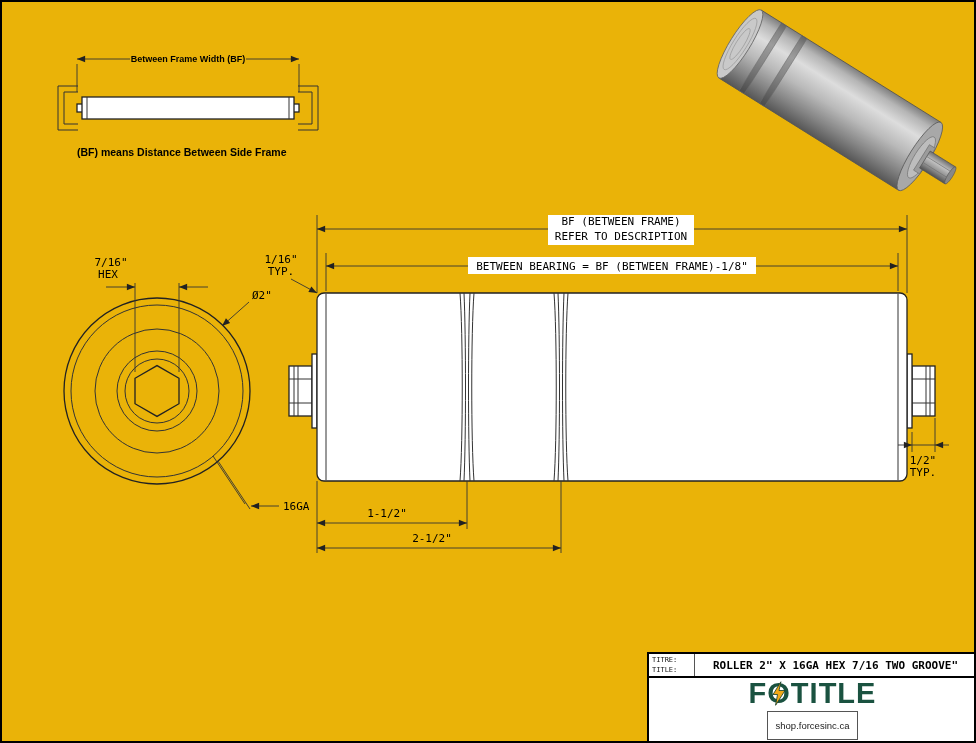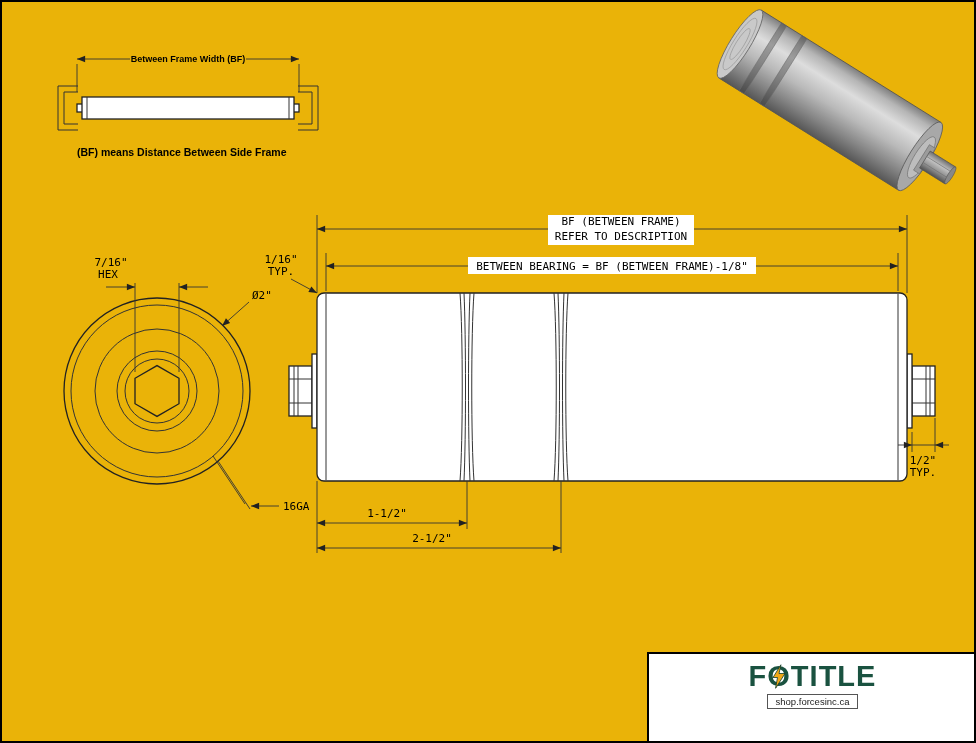--- a/index.html
+++ b/index.html
@@ -31,21 +31,21 @@
                font-family:"DejaVu Sans Mono",monospace; font-size:7px; color:#111; }
   .tb-title { flex:1; display:flex; align-items:center; justify-content:center;
               font-family:"DejaVu Sans Mono",monospace; font-size:11px; font-weight:bold;
               white-space:nowrap; color:#000; }
   .tb-row2 { height:63px; display:flex; flex-direction:column; align-items:center;
              justify-content:center; gap:3px; }
   .logo { font-size:29px; font-weight:bold; color:#1a5240; letter-spacing:1px;
           line-height:1; display:flex; align-items:center; }
   .logo-o { position:relative; display:inline-block; }
   .logo-o .bolt { position:absolute; left:50%; top:50%; transform:translate(-50%,-52%); }
-  .website { font-size:9.5px; color:#222; border:1px solid #555; padding:1px 8px; }
+  .website { font-size:9.5px; color:#222; border:1px solid #555; padding:8px 8px; }
 </style>
 </head>
 <body>
 
 <div class="page">
 
 <svg class="drawing" width="976" height="743" viewBox="0 0 976 743">
   <defs>
     <marker id="arr" viewBox="0 0 10 10" refX="9.5" refY="5" markerWidth="10" markerHeight="10" orient="auto-start-reverse">
       <path d="M0.5,1.5 L9.5,5 L0.5,8.5 Z" fill="#222"></path>
@@ -188,20 +188,27 @@
     <line class="dimln" x1="933" y1="416" x2="933" y2="450"></line>
     <line class="dimln" x1="910" y1="443" x2="933" y2="443"></line>
     <line class="dimln" x1="896" y1="443" x2="910" y2="443" marker-end="url(#arr)"></line>
     <line class="dimln" x1="947" y1="443" x2="933" y2="443" marker-end="url(#arr)"></line>
     <text class="dim mid" x="921" y="462">1/2"</text>
     <text class="dim mid" x="921" y="474">TYP.</text>
   </g>
 </svg>
 
 <div class="titleblock">
+  <div class="tb-row1">
+    <div class="tb-labels">
+      <span>TITRE:</span>
+      <span>TITLE:</span>
+    </div>
+    <div class="tb-title">ROLLER 2" X 16GA HEX 7/16 TWO GROOVE"</div>
+  </div>
   <div class="tb-row2">
     <div class="logo">
       <span>F</span>
           <span class="logo-o"><span>O</span><svg class="bolt" width="14" height="24" viewBox="0 0 14 24">
           <polygon points="9,0 1,13 5.5,13 3.5,24 13,9 7,9" stroke="#0d3b2b" stroke-width="0.8" fill="#f0a818"></polygon>
         </svg></span>
           <span>TITLE</span>
     </div>
     <div class="website">shop.forcesinc.ca</div>
   </div>

